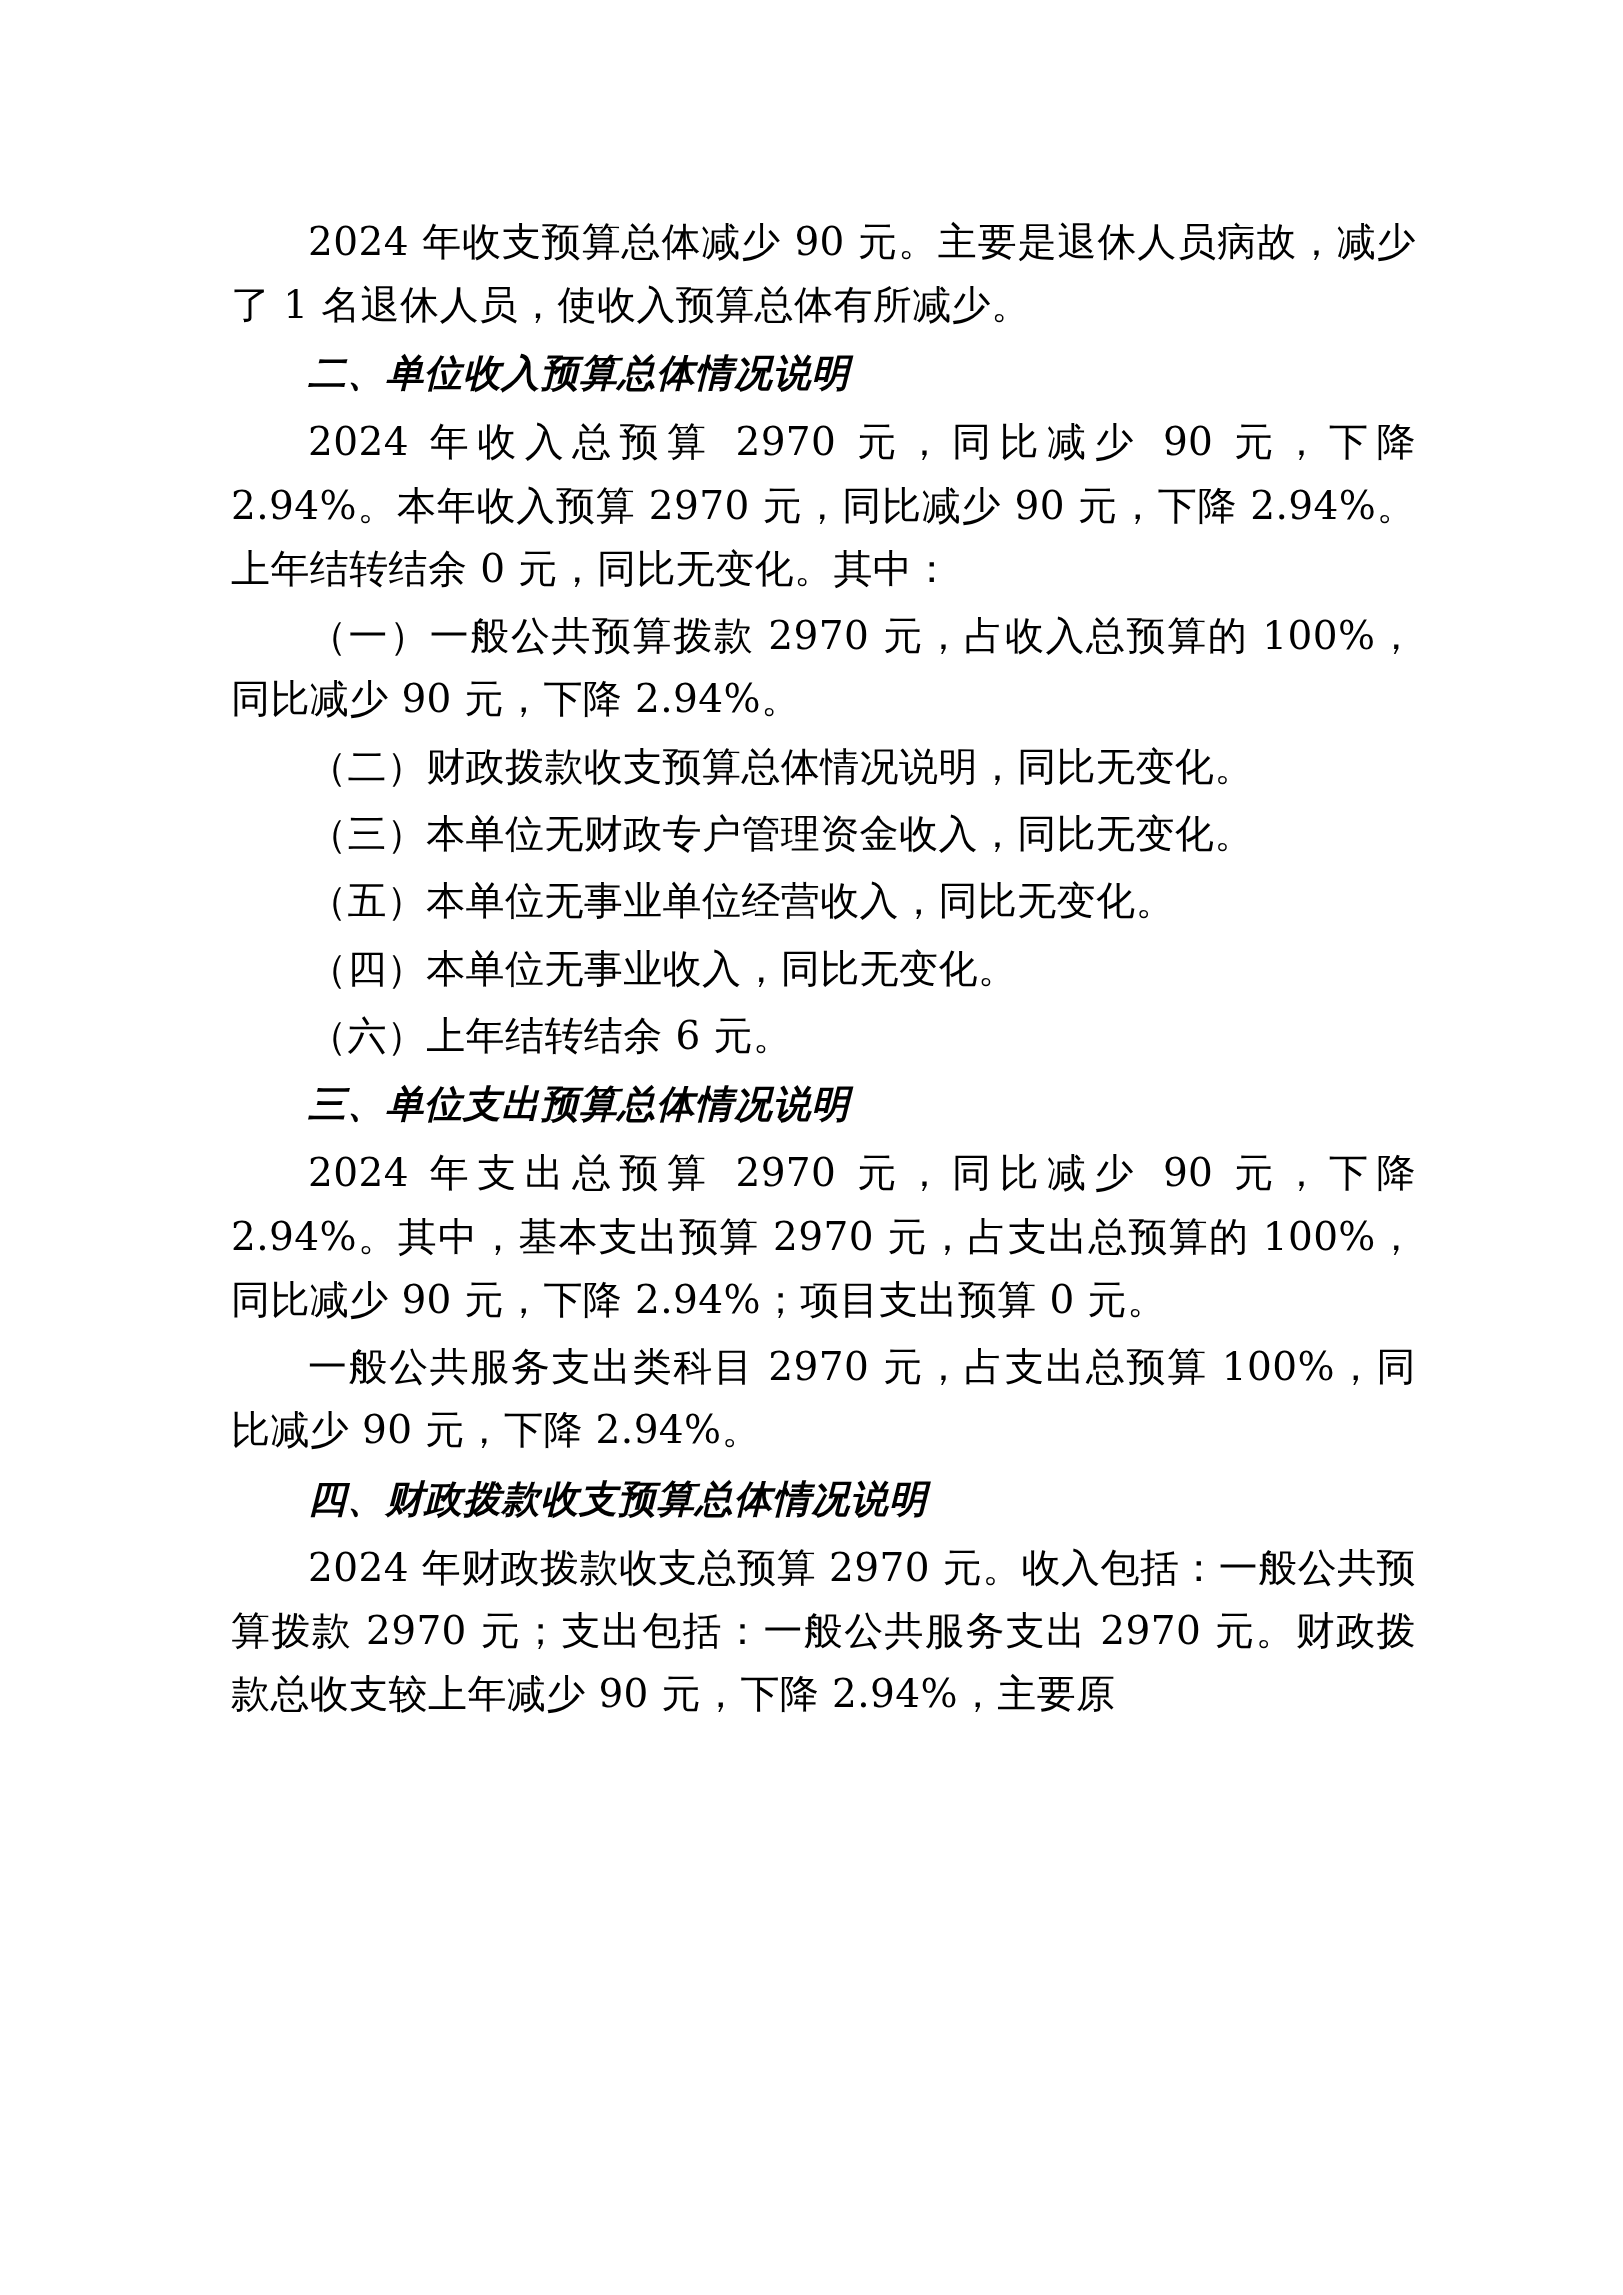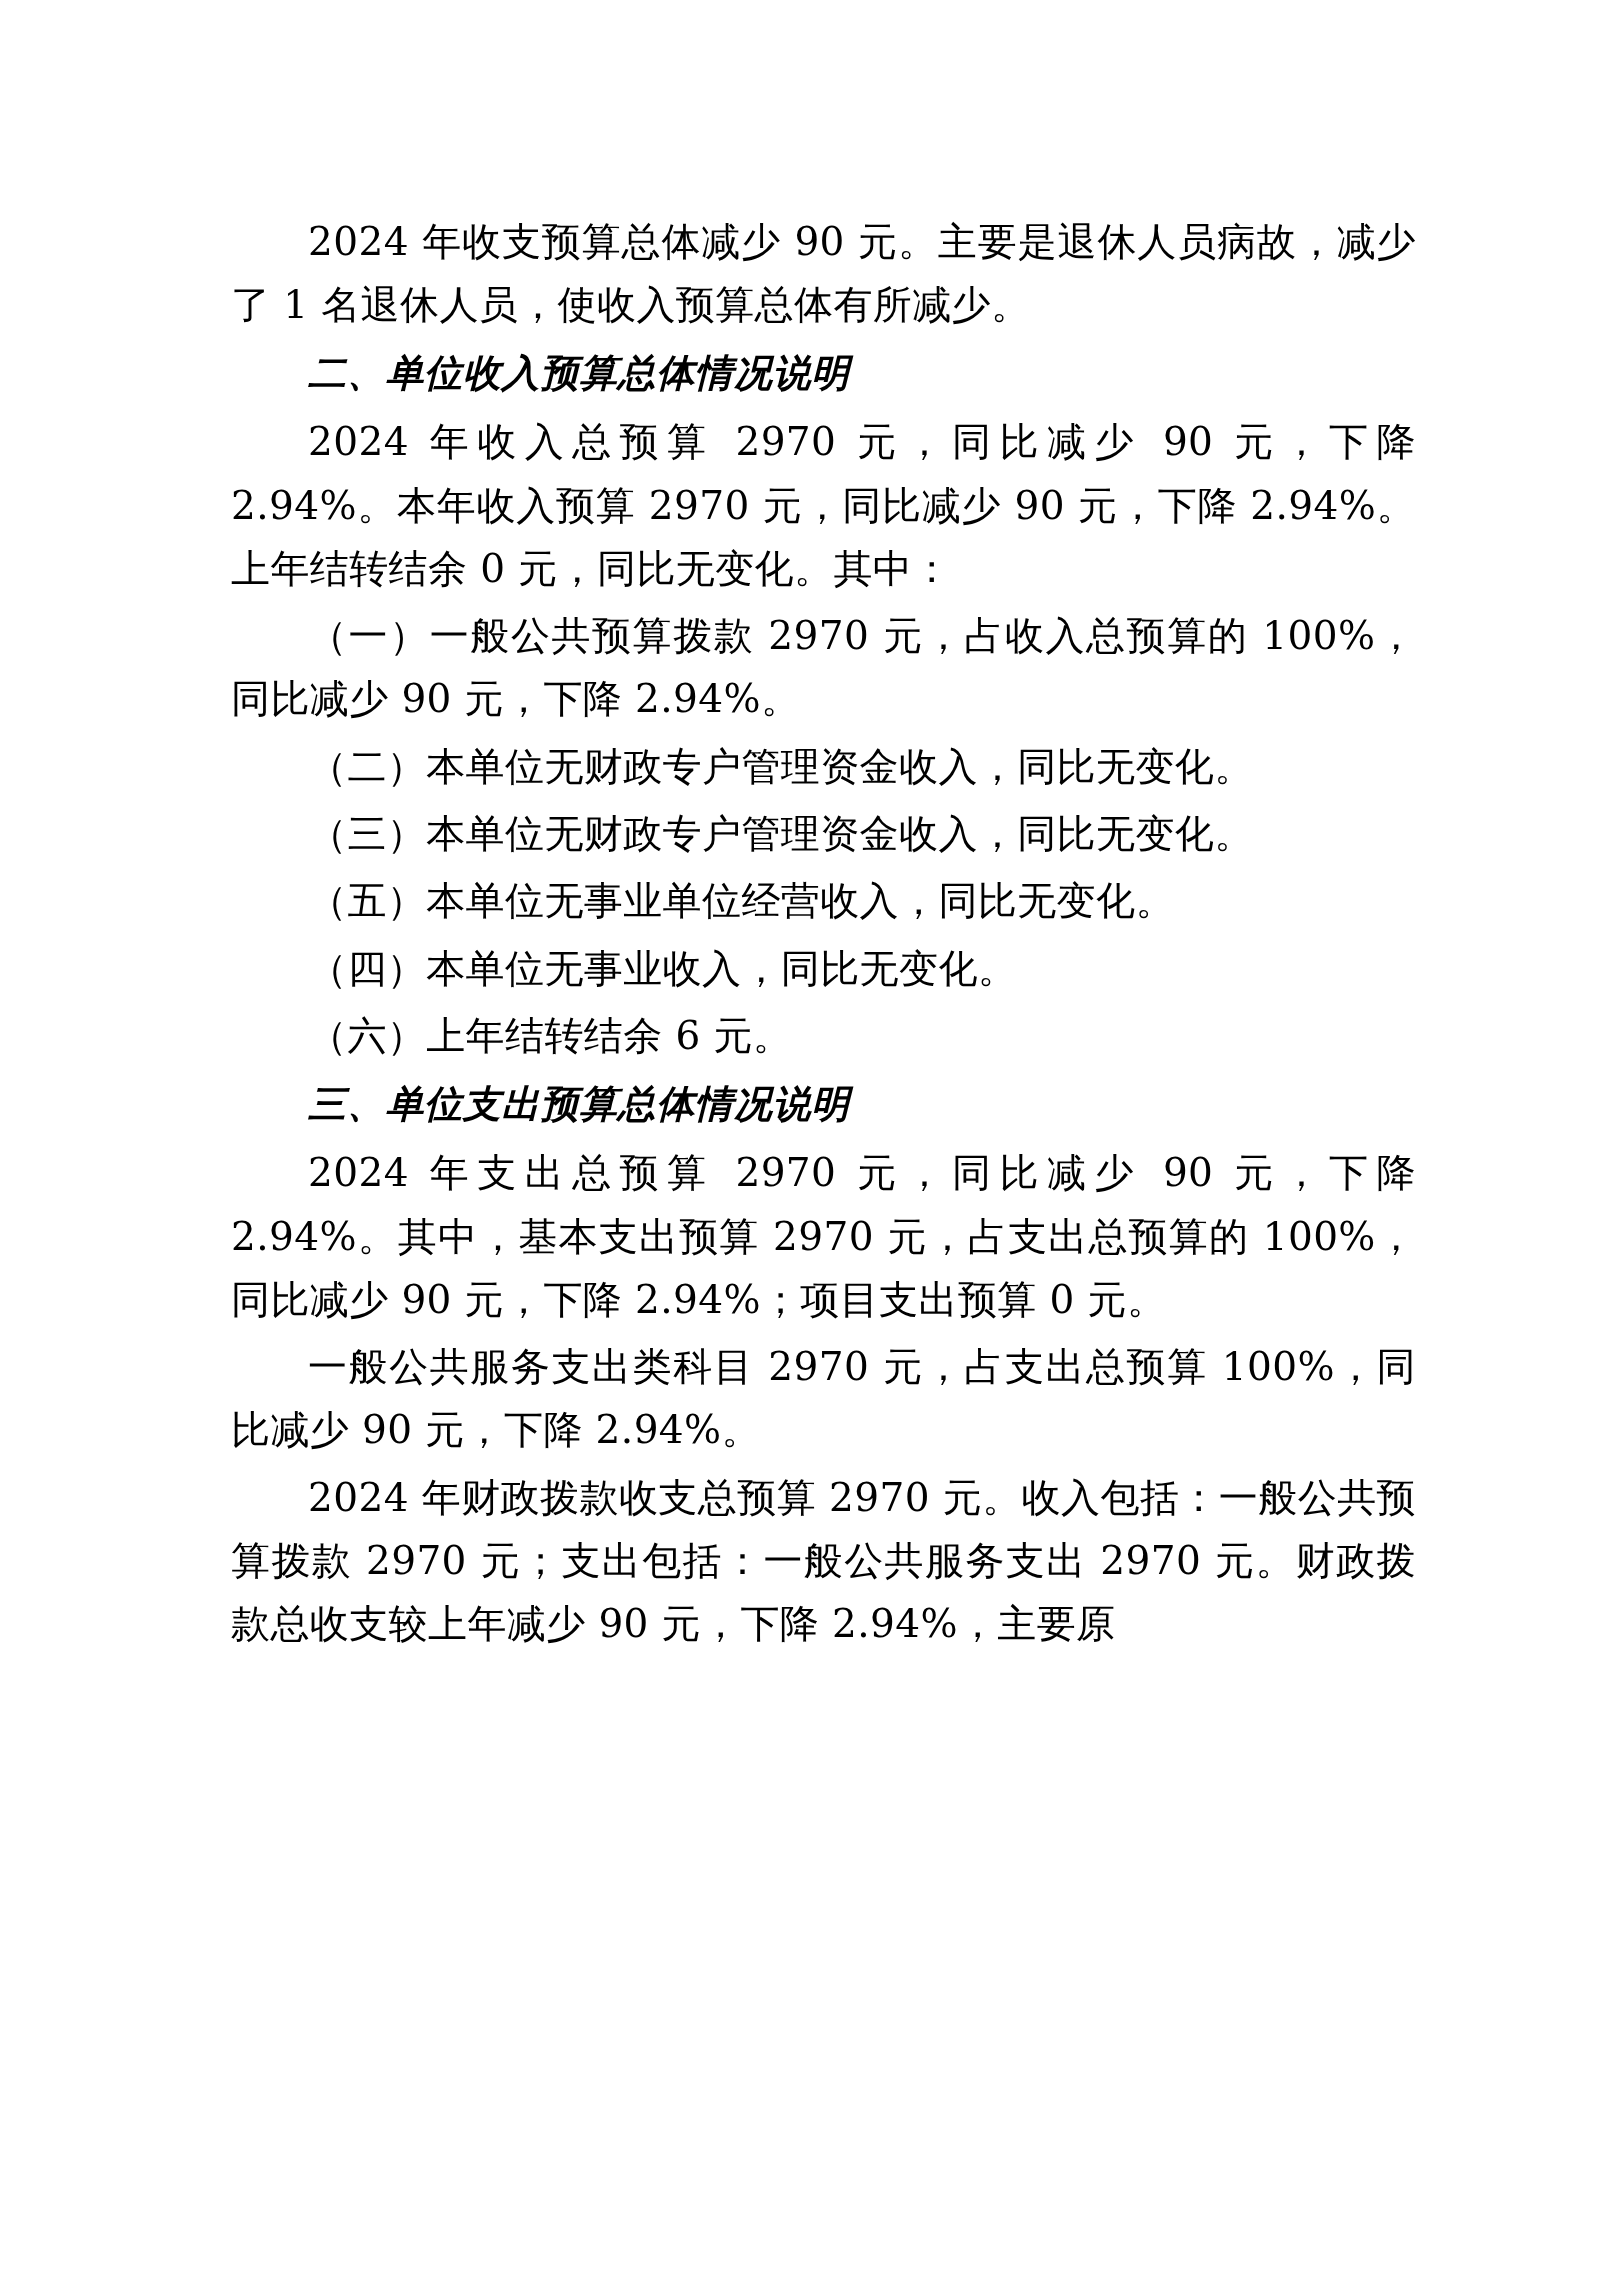--- a/index.html
+++ b/index.html
@@ -54,34 +54,35 @@
   <div class="doc-body">
 
     <p class="indent">2024 年收支预算总体减少 90 元。主要是退休人员病故，减少了 1 名退休人员，使收入预算总体有所减少。</p>
 
     <p class="heading">二、单位收入预算总体情况说明</p>
 
     <p class="indent">2024 年收入总预算 2970 元，同比减少 90 元，下降 2.94%。本年收入预算 2970 元，同比减少 90 元，下降 2.94%。上年结转结余 0 元，同比无变化。其中：</p>
 
     <p class="indent">（一）一般公共预算拨款 2970 元，占收入总预算的 100%，同比减少 90 元，下降 2.94%。</p>
 
-    <p class="indent">（二）本单位无财政专户管理资金收入，同比无变化。</p>
+    <p class="indent">（二）财政拨款收支预算总体情况说明，同比无变化。</p>
 
     <p class="indent">（三）本单位无财政专户管理资金收入，同比无变化。</p>
 
     <p class="indent">（五）本单位无事业单位经营收入，同比无变化。</p>
 
     <p class="indent">（四）本单位无事业收入，同比无变化。</p>
 
     <p class="indent">（六）上年结转结余 6 元。</p>
 
     <p class="heading">三、单位支出预算总体情况说明</p>
 
     <p class="indent">2024 年支出总预算 2970 元，同比减少 90 元，下降 2.94%。其中，基本支出预算 2970 元，占支出总预算的 100%，同比减少 90 元，下降 2.94%；项目支出预算 0 元。</p>
 
     <p class="indent">一般公共服务支出类科目 2970 元，占支出总预算 100%，同比减少 90 元，下降 2.94%。</p>
 
+    <p class="heading">四、财政拨款收支预算总体情况说明</p>
 
     <p class="indent">2024 年财政拨款收支总预算 2970 元。收入包括：一般公共预算拨款 2970 元；支出包括：一般公共服务支出 2970 元。财政拨款总收支较上年减少 90 元，下降 2.94%，主要原</p>
 
   </div>
 </div>
 
 
 </body></html>

